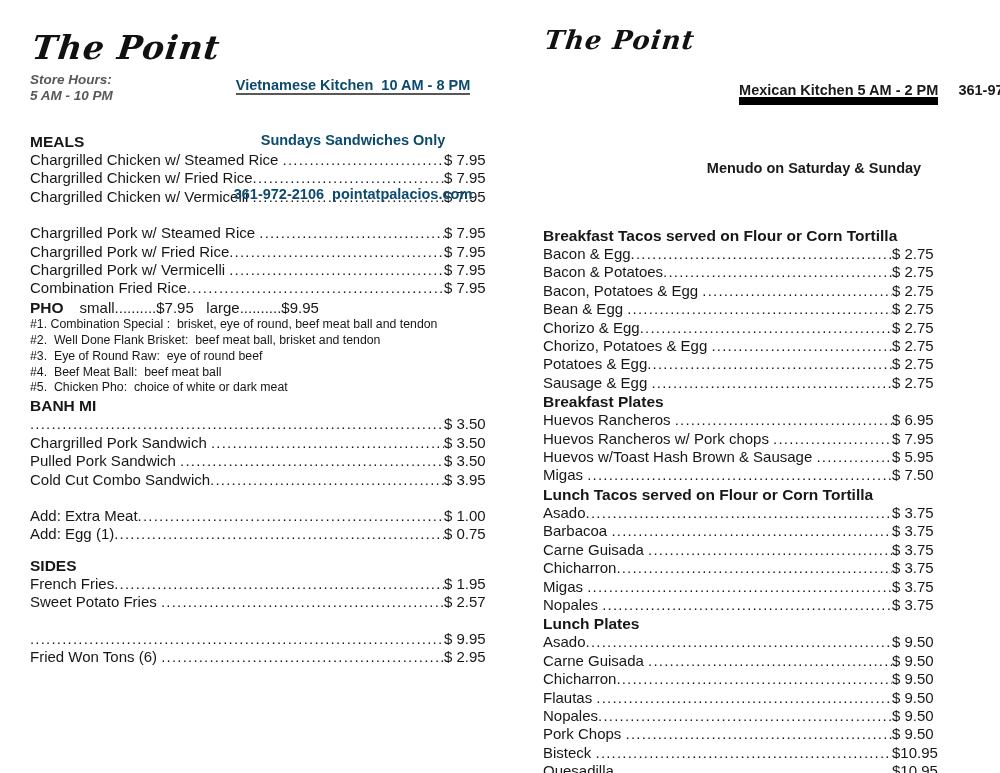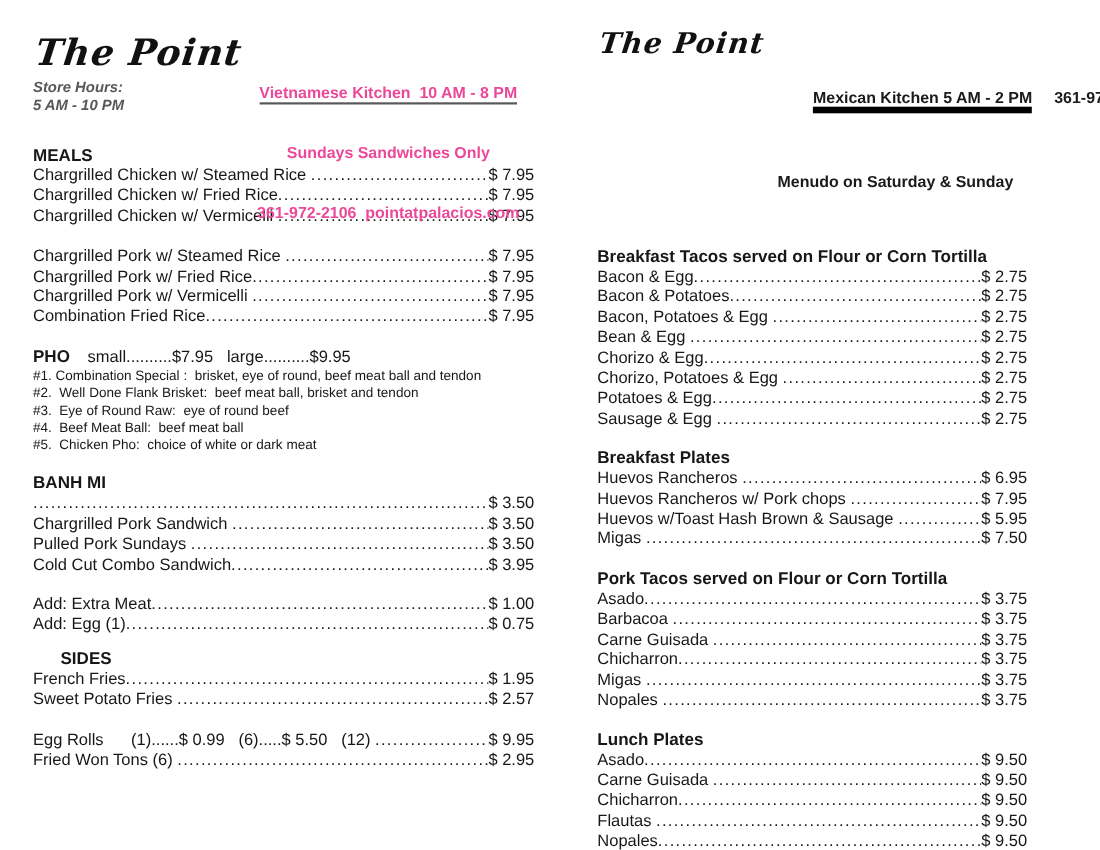--- a/index.html
+++ b/index.html
@@ -19,33 +19,33 @@
     transform:skewX(-7deg);transform-origin:left bottom;
     letter-spacing:1px;white-space:nowrap;
   }
   .left-logo{font-size:33px;line-height:40px;}
   .right-logo{font-size:26px;line-height:32px;flex:none;margin-right:14px;}
 
   .left-header{position:relative;height:82px;margin-bottom:10px;}
   .store-hours{color:#585858;font-weight:bold;font-size:13.5px;line-height:16px;margin-top:4px;font-style:italic;}
   .center-info{
     position:absolute;left:182px;top:12px;width:282px;text-align:center;
-    color:#ec4899;font-weight:bold;font-size:14.5px;line-height:18px;white-space:pre;
+    color:#0c4a6e;font-weight:bold;font-size:14.5px;line-height:18px;white-space:pre;
   }
   .u-gray{border-bottom:2px solid #585858;display:inline-block;line-height:15px;}
-  .u-black{border-bottom:6px solid #000000;display:inline-block;line-height:14px;}
+  .u-black{border-bottom:8px solid #000000;display:inline-block;line-height:14px;}
 
   .right-header{display:flex;align-items:flex-start;margin-bottom:1px;}
   .right-info{font-weight:bold;font-size:14.5px;line-height:18px;color:#1a1a1a;padding-top:3px;white-space:pre;}
   .phone{margin-left:20px;}
 
   
-  .section-title{font-weight:bold;font-size:15.5px;line-height:19px;margin-top:17px;}
+  .section-title{font-weight:bold;font-size:15.5px;line-height:19px;margin-top:0;}
   .menu-section:first-child .section-title{margin-top:12px;}
-  .col-left .menu-section:nth-child(4) .section-title{margin-top:12px;margin-left:25px;}
+  .col-left .menu-section:nth-child(4) .section-title{margin-top:12px;}
   .section-title-row{display:flex;align-items:baseline;}
   .title-inline{font-size:15px;margin-left:16px;white-space:pre;font-weight:normal;}
 
   .menu-row{display:flex;align-items:baseline;font-size:15px;line-height:18.4px;}
   .item-name{white-space:pre;flex:none;}
   .dots{flex:1 1 0;min-width:0;overflow:hidden;white-space:nowrap;}
   .dots::after{
     content:"....................................................................................................................";
     letter-spacing:1.2px;
   }
@@ -130,21 +130,21 @@
         <div class="menu-row">
           <span class="dots"></span>
           <span class="price">$ 3.50</span>
         </div>
         <div class="menu-row">
           <span class="item-name">Chargrilled Pork Sandwich </span>
           <span class="dots"></span>
           <span class="price">$ 3.50</span>
         </div>
         <div class="menu-row">
-          <span class="item-name">Pulled Pork Sundays </span>
+          <span class="item-name">Pulled Pork Sandwich </span>
           <span class="dots"></span>
           <span class="price">$ 3.50</span>
         </div>
         <div class="menu-row">
           <span class="item-name">Cold Cut Combo Sandwich</span>
           <span class="dots"></span>
           <span class="price">$ 3.95</span>
         </div>
         <div class="spacer"></div>
         <div class="menu-row">
@@ -167,21 +167,20 @@
           <span class="dots"></span>
           <span class="price">$ 1.95</span>
         </div>
         <div class="menu-row">
           <span class="item-name">Sweet Potato Fries </span>
           <span class="dots"></span>
           <span class="price">$ 2.57</span>
         </div>
         <div class="spacer"></div>
         <div class="menu-row">
-          <span class="item-name">Egg Rolls      (1)......$ 0.99   (6).....$ 5.50   (12) </span>
           <span class="dots"></span>
           <span class="price">$ 9.95</span>
         </div>
         <div class="menu-row">
           <span class="item-name">Fried Won Tons (6) </span>
           <span class="dots"></span>
           <span class="price">$ 2.95</span>
         </div>
       </div>
     </div>
@@ -263,21 +262,21 @@
           <span class="price">$ 5.95</span>
         </div>
         <div class="menu-row">
           <span class="item-name">Migas </span>
           <span class="dots"></span>
           <span class="price">$ 7.50</span>
         </div>
       </div>
       <div class="menu-section">
         <div class="section-title-row">
-          <span class="section-title">Pork Tacos served on Flour or Corn Tortilla</span>
+          <span class="section-title">Lunch Tacos served on Flour or Corn Tortilla</span>
         </div>
         <div class="menu-row">
           <span class="item-name">Asado</span>
           <span class="dots"></span>
           <span class="price">$ 3.75</span>
         </div>
         <div class="menu-row">
           <span class="item-name">Barbacoa </span>
           <span class="dots"></span>
           <span class="price">$ 3.75</span>

